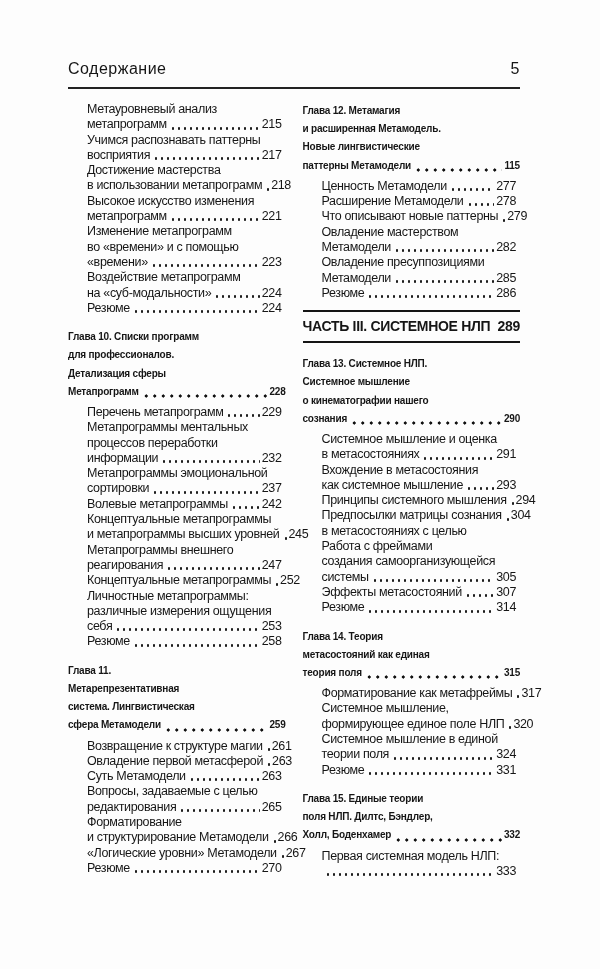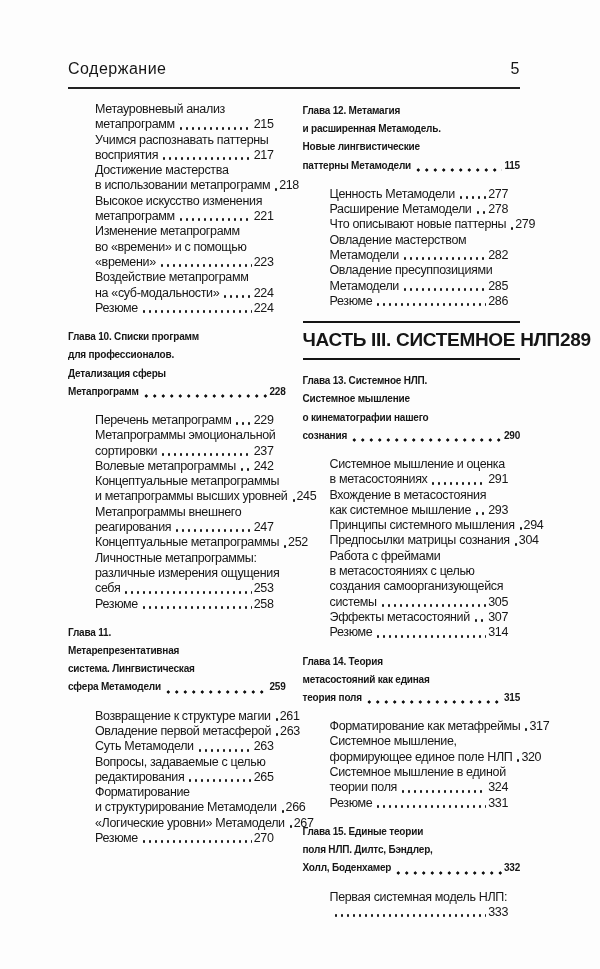--- a/index.html
+++ b/index.html
@@ -9,41 +9,41 @@
   }
   .content{position:absolute;left:68px;top:60px;width:452px;}
   .header{
     display:flex;justify-content:space-between;align-items:flex-end;
     font-size:16px;letter-spacing:0.5px;padding-bottom:9px;border-bottom:2px solid #222;
   }
   .cols{display:flex;gap:17px;margin-top:13px;}
   .col{flex:1;min-width:0;}
   .col>*:first-child{margin-top:0;}
 
-  .sect{margin:12px;}
+  .sect{margin:4px;}
   .sub{padding-left:15px;}
   .sub>div{font-size:12.5px;line-height:15.3px;letter-spacing:-0.35px;white-space:nowrap;}
 
   .chead{font-weight:bold;font-size:10px;line-height:18.2px;letter-spacing:-0.2px;margin:12px 0 2px;}
   .chead>div{white-space:nowrap;}
 
   .lrow{display:flex;align-items:flex-start;}
   .lrow .txt{flex:0 1 auto;}
   .leader{
     flex:1 1 4px;min-width:4px;align-self:stretch;margin:0 2px 0 3px;
     background:radial-gradient(circle,#1d1d1d 1.05px,transparent 1.4px) left bottom 3px/6px 3px repeat-x;
   }
   .hlead{
     background:radial-gradient(circle,#111 1.45px,transparent 1.75px) left bottom 3px/8.5px 4px repeat-x;
   }
   .pg{flex:0 0 auto;}
 
   .part{
     display:flex;justify-content:space-between;align-items:baseline;
-    font-weight:bold;font-size:19px;letter-spacing:-0.3px;
+    font-weight:bold;font-size:14px;letter-spacing:-0.3px;
     border-top:2px solid #151515;border-bottom:2px solid #151515;
     padding:6px 0 7px;margin:9px 0 2px;white-space:nowrap;
   }
 </style>
 </head>
 <body>
 
 <div class="page">
   <div class="content">
     <div class="header">
@@ -122,20 +122,29 @@
           </div>
           <div class="sect">
             <div class="sub">
               <div class="lrow">
                 <span class="txt">Перечень метапрограмм</span>
                 <span class="leader"></span>
                 <span class="pg">229</span>
               </div>
             </div>
             <div class="sub">
+              <div>Метапрограммы ментальных</div>
+              <div>процессов переработки</div>
+              <div class="lrow">
+                <span class="txt">информации</span>
+                <span class="leader"></span>
+                <span class="pg">232</span>
+              </div>
+            </div>
+            <div class="sub">
               <div>Метапрограммы эмоциональной</div>
               <div class="lrow">
                 <span class="txt">сортировки</span>
                 <span class="leader"></span>
                 <span class="pg">237</span>
               </div>
             </div>
             <div class="sub">
               <div class="lrow">
                 <span class="txt">Волевые метапрограммы</span>
@@ -343,22 +352,22 @@
               </div>
             </div>
             <div class="sub">
               <div class="lrow">
                 <span class="txt">Предпосылки матрицы сознания</span>
                 <span class="leader"></span>
                 <span class="pg">304</span>
               </div>
             </div>
             <div class="sub">
+              <div>в метасостояниях с целью</div>
               <div>Работа с фреймами</div>
-              <div>в метасостояниях с целью</div>
               <div>создания самоорганизующейся</div>
               <div class="lrow">
                 <span class="txt">системы</span>
                 <span class="leader"></span>
                 <span class="pg">305</span>
               </div>
             </div>
             <div class="sub">
               <div class="lrow">
                 <span class="txt">Эффекты метасостояний</span>

